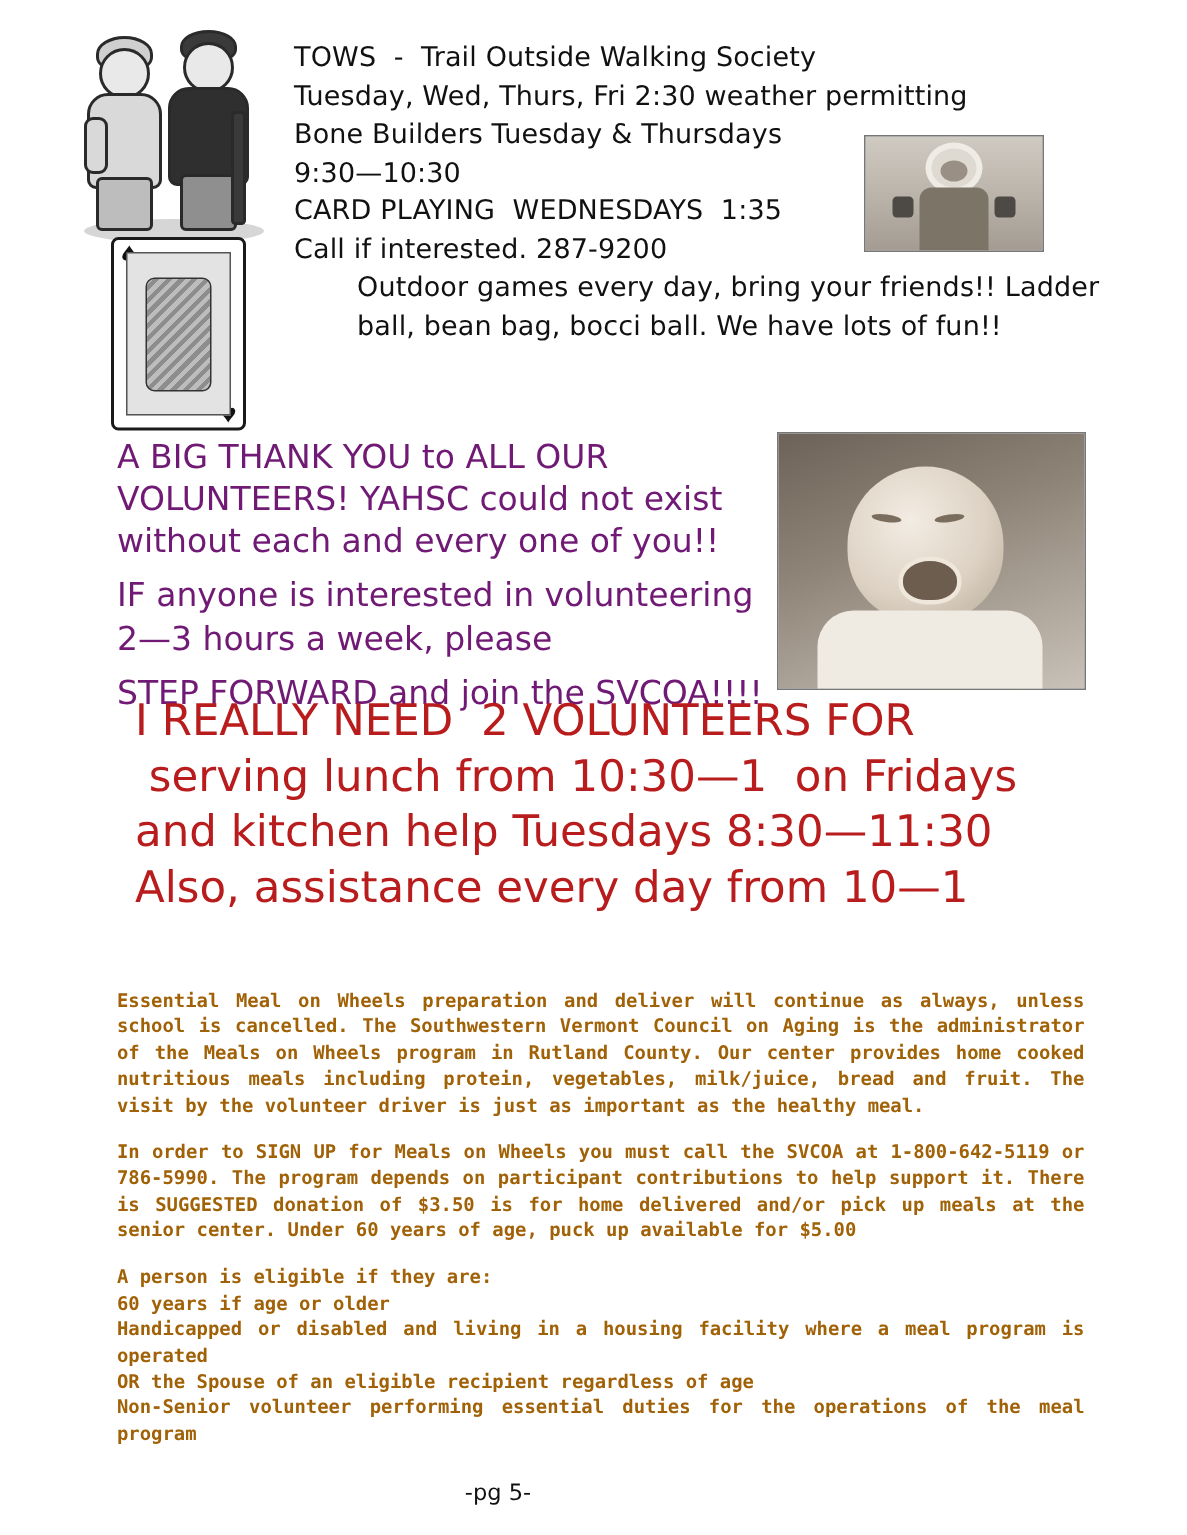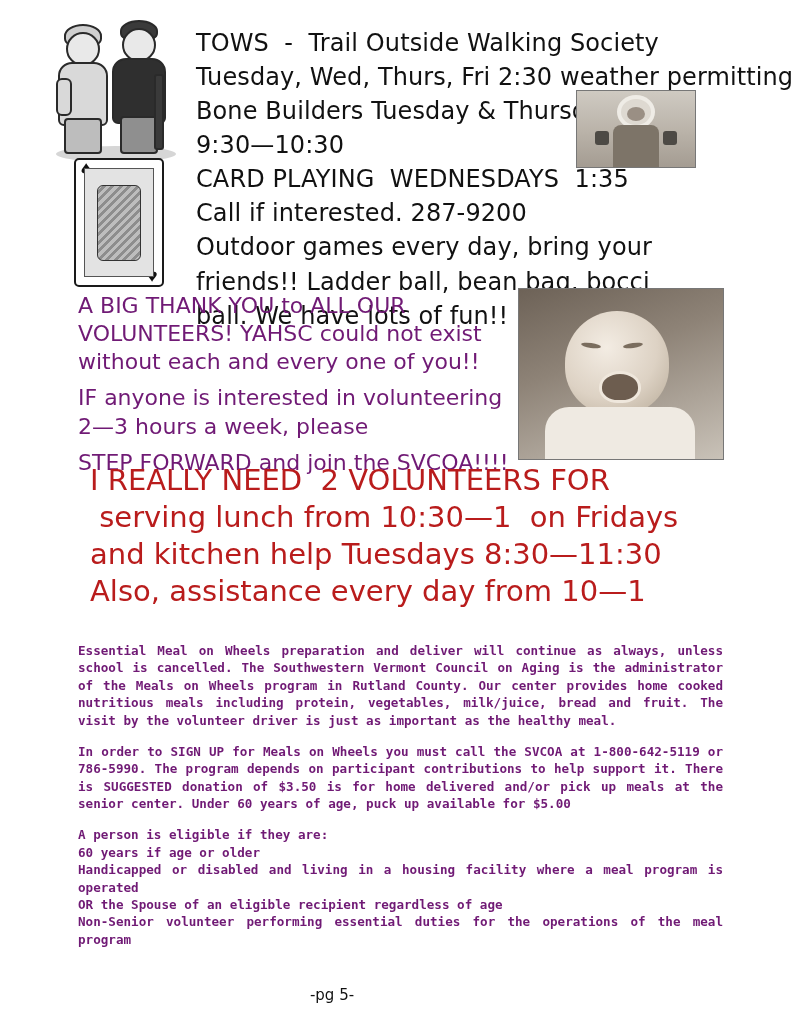--- a/index.html
+++ b/index.html
@@ -100,21 +100,21 @@
     border: 1px solid #333;
     border-radius: 6px;
   }
 
   .top-text {
     position: absolute;
     left: 196px;
     top: 26px;
     width: 520px;
     font-family: "DejaVu Sans", sans-serif;
-    font-size: 24px;
+    font-size: 18px;
     line-height: 1.42;
     color: #111;
     letter-spacing: .1px;
   }
   .top-text .line { white-space: pre; }
   .top-text .wrapline { white-space: normal; }
 
   .photo-bone {
     position: absolute;
     left: 576px;
@@ -219,27 +219,27 @@
     font-size: 29px;
     line-height: 1.28;
     color: #b91c1c;
   }
   .big-need div { white-space: pre; }
 
   
   .mono-block {
     position: absolute;
     left: 78px;
-    top: 642px;
+    top: 658px;
     width: 645px;
     font-family: "DejaVu Sans Mono", monospace;
     font-size: 12.6px;
     font-weight: bold;
     line-height: 1.38;
-    color: #701a75;
+    color: #a16207;
     text-align: justify;
   }
   .mono-block p { margin: 0 0 14px 0; }
   .mono-block p.tight { margin-bottom: 0; }
   .mono-block .nojust { text-align: left; }
 
   .page-num {
     position: absolute;
     left: 0;
     top: 986px;
@@ -283,21 +283,21 @@
     </div>
   </div>
 
   <div class="top-text">
     <div class="line">TOWS  -  Trail Outside Walking Society</div>
     <div class="line">Tuesday, Wed, Thurs, Fri 2:30 weather permitting</div>
     <div class="line">Bone Builders Tuesday &amp; Thursdays</div>
     <div class="line">9:30—10:30</div>
     <div class="line">CARD PLAYING  WEDNESDAYS  1:35</div>
     <div class="line">Call if interested. 287-9200</div>
-    <div class="wrapline" style="width:500px;">Outdoor games every day, bring your friends!!  Ladder ball, bean bag, bocci ball.  We have lots of fun!!</div>
+    <div class="wrapline" style="width:500px;margin-left:42px;">Outdoor games every day, bring your friends!!  Ladder ball, bean bag, bocci ball.  We have lots of fun!!</div>
   </div>
 
   <div class="photo-bone">
     <div class="pb-head"></div>
     <div class="pb-face"></div>
     <div class="pb-body"></div>
     <div class="pb-weight pb-w-l"></div>
     <div class="pb-weight pb-w-r"></div>
   </div>
 

